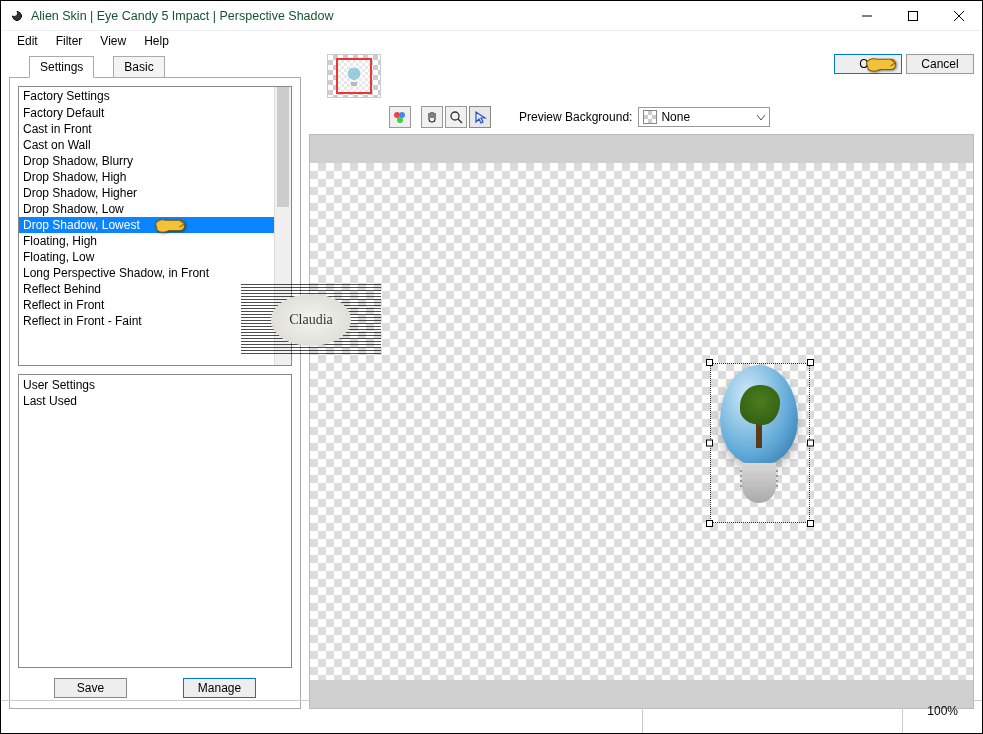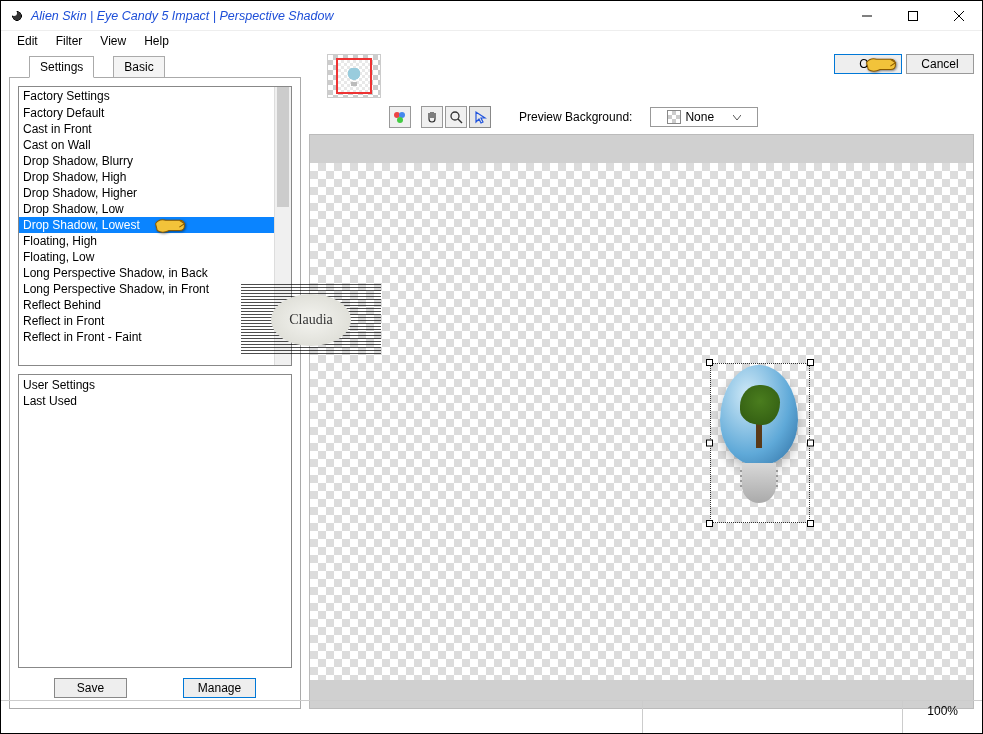--- a/index.html
+++ b/index.html
@@ -2,21 +2,21 @@
 <html><head>
 <meta charset="utf-8">
 <style>
   * { box-sizing: border-box; margin: 0; padding: 0; }
   body { font-family: "Segoe UI", Tahoma, sans-serif; font-size: 12px; background: #fff; width: 983px; height: 734px; overflow: hidden; position: relative; border: 1px solid #000; }
 
   
   .titlebar { height: 30px; display: flex; align-items: center; padding-left: 8px; border-bottom: 1px solid #eee; }
   .titlebar .app-icon { width: 16px; height: 16px; background: radial-gradient(circle, #333 35%, #000 40%, transparent 45%); border-radius: 50%; margin-right: 6px; position: relative; }
   .titlebar .app-icon::after { content:""; position:absolute; width:6px; height:6px; background:#fff; border-radius:50%; top:2px; left:2px; }
-  .titlebar .title { flex: 1; font-size: 12.5px; color: #1d4ed8; font-style: italic; }
+  .titlebar .title { flex: 1; font-size: 12.5px; color: #14532d; }
   .winbtns { display: flex; height: 100%; }
   .winbtn { width: 46px; height: 100%; display: flex; align-items: center; justify-content: center; font-family: "Segoe MDL2 Assets", Arial; font-size: 10px; color: #000; }
   .winbtn svg { width: 10px; height: 10px; stroke: #000; stroke-width: 1; fill: none; }
 
   
   .menubar { height: 20px; display: flex; align-items: center; padding-left: 8px; gap: 2px; }
   .menubar span { padding: 10px 8px; font-size: 12px; }
 
   
   .content { position: absolute; top: 55px; left: 8px; right: 8px; bottom: 24px; display: flex; gap: 8px; }
@@ -56,21 +56,21 @@
   .nav-thumb-row { position: absolute; top: -2px; left: 18px; display: flex; align-items: flex-end; gap: 6px; }
   .nav-thumb-bg { width: 54px; height: 44px; background: repeating-conic-gradient(#ccc 0 25%, #fff 0 50%) 0 0/10px 10px; border: 1px solid #ccc; display: flex; align-items: center; justify-content: center; }
   .nav-thumb-sel { width: 36px; height: 36px; border: 2px solid #e33; background: repeating-conic-gradient(#e8e8e8 0 25%, #fff 0 50%) 0 0/6px 6px; display:flex; align-items:center; justify-content:center; }
   .bulb-mini { width:12px; height:16px; background: radial-gradient(circle at 50% 35%, #9cd 50%, transparent 55%); position:relative; }
   .bulb-mini::after{content:""; position:absolute; bottom:-2px; left:3px; width:6px; height:4px; background:#bbb;}
 
   .toolbar { position: absolute; top: 50px; left: 80px; display: flex; align-items: center; gap: 2px; }
   .tool-icon { width: 22px; height: 22px; border: 1px solid #999; background: #f0f0f0; display: inline-flex; align-items: center; justify-content: center; }
   .tool-icon.active { border: 1px solid #888; background: #e8e8e8; }
   .prev-label { margin-left: 26px; font-size: 12px; }
-  .combo { border: 1px solid #999; height: 20px; width: 108px; margin-left: 16px; display: flex; align-items: center; padding: 0 16px; gap: 4px; background: #fff; }
+  .combo { border: 1px solid #999; height: 20px; width: 132px; margin-left: 4px; display: flex; align-items: center; padding: 0 4px; gap: 4px; background: #fff; }
   .combo .swatch { width: 14px; height: 14px; border: 1px solid #888; background: repeating-conic-gradient(#ccc 0 25%, #fff 0 50%) 0 0/8px 8px; }
   .combo .arrow { margin-left: auto; }
 
   .preview-area { position: absolute; top: 78px; left: 0; right: 0; bottom: 0; border: 1px solid #bbb; background: #d0d0d0; display:flex; flex-direction:column; }
   .preview-strip-top { height: 28px; background: #d0d0d0; }
   .preview-canvas { flex: 1; background: repeating-conic-gradient(#dcdcdc 0 25%, #fff 0 50%) 0 0/16px 16px; position: relative; }
   .preview-strip-bottom { height: 28px; background: #d0d0d0; }
 
   
   .bulb-sel { position: absolute; left: 400px; top: 200px; width: 100px; height: 160px; }
@@ -150,21 +150,20 @@
               <div class="list-item">Drop Shadow, Blurry</div>
               <div class="list-item">Drop Shadow, High</div>
               <div class="list-item">Drop Shadow, Higher</div>
               <div class="list-item">Drop Shadow, Low</div>
               <div class="list-item selected">Drop Shadow, Lowest<span class="finger-cursor" style="left: 132px; top: -4px;"><svg width="38" height="26" viewBox="0 0 38 26">
                     <path d="M2 10 Q6 4 14 6 L30 6 Q36 6 36 12 Q36 18 30 18 L18 18 Q10 22 4 18 Z" fill="#f2c33a" stroke="#8a5a00" stroke-width="1.2"></path>
                     <path d="M30 6 L36 10 L30 14" fill="#f2c33a" stroke="#8a5a00" stroke-width="1.2"></path>
                   </svg></span></div>
               <div class="list-item">Floating, High</div>
               <div class="list-item">Floating, Low</div>
-              <div class="list-item">Long Perspective Shadow, in Back</div>
               <div class="list-item">Long Perspective Shadow, in Front</div>
               <div class="list-item">Reflect Behind</div>
               <div class="list-item">Reflect in Front</div>
               <div class="list-item">Reflect in Front - Faint</div>
             </div>
         </div>
         <div class="scrollbar-track">
           <div class="scrollbar-thumb"></div>
         </div>
       </div>

